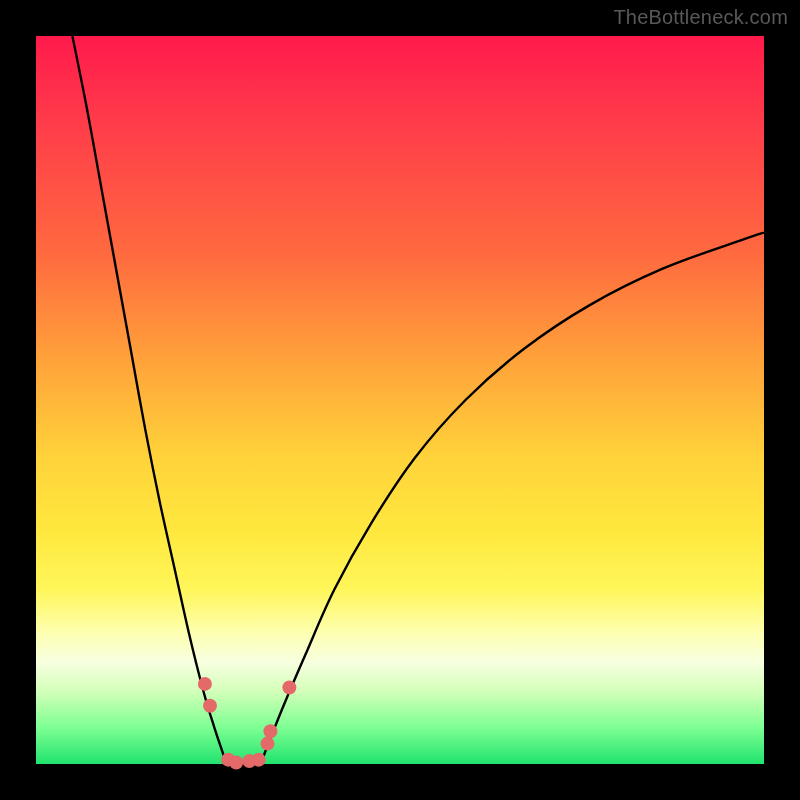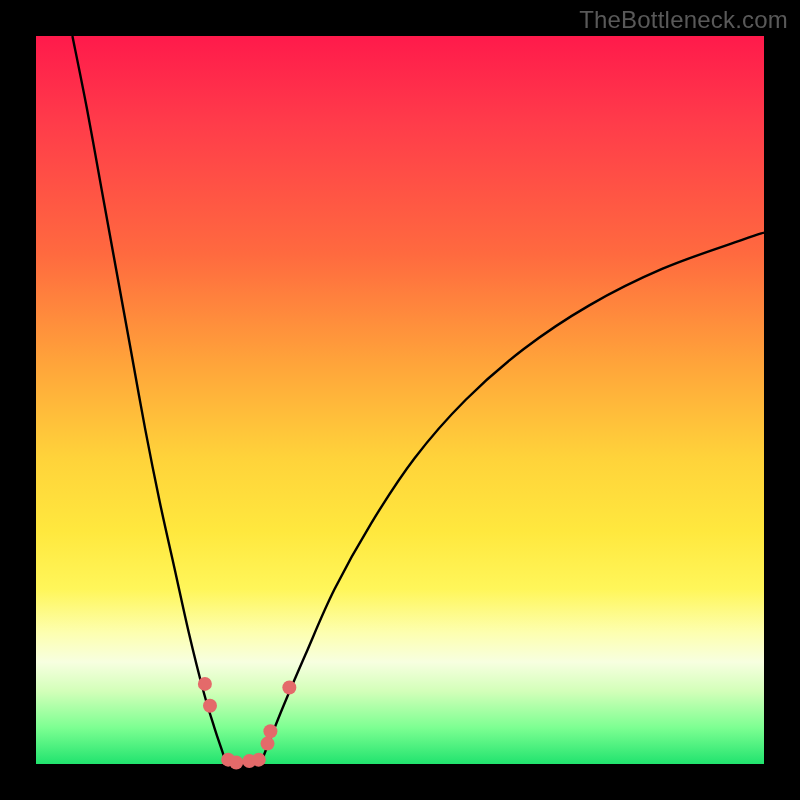--- a/index.html
+++ b/index.html
@@ -40,21 +40,21 @@
       #d3ffb9 90%,
       #7dff92 95%,
       #21e36e 100%
     );
   }
   .watermark {
     position: absolute;
     top: 6px;
     right: 12px;
     color: #595959;
-    font-size: 24px;
+    font-size: 20px;
     font-weight: 500;
     letter-spacing: 0.2px;
     white-space: nowrap;
     z-index: 5;
   }
   svg.curve, svg.markers {
     position: absolute;
     left: 0;
     top: 0;
     width: 728px;

